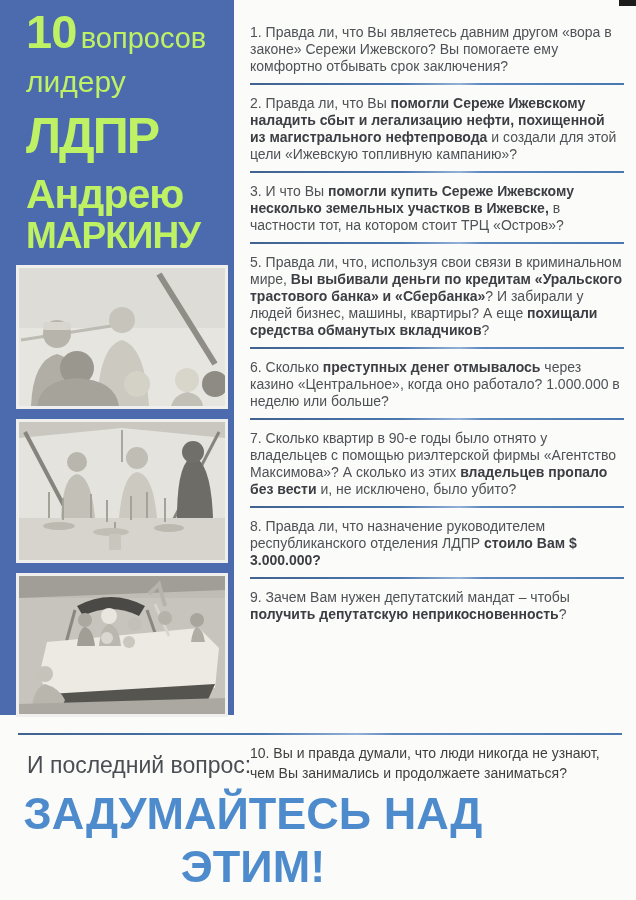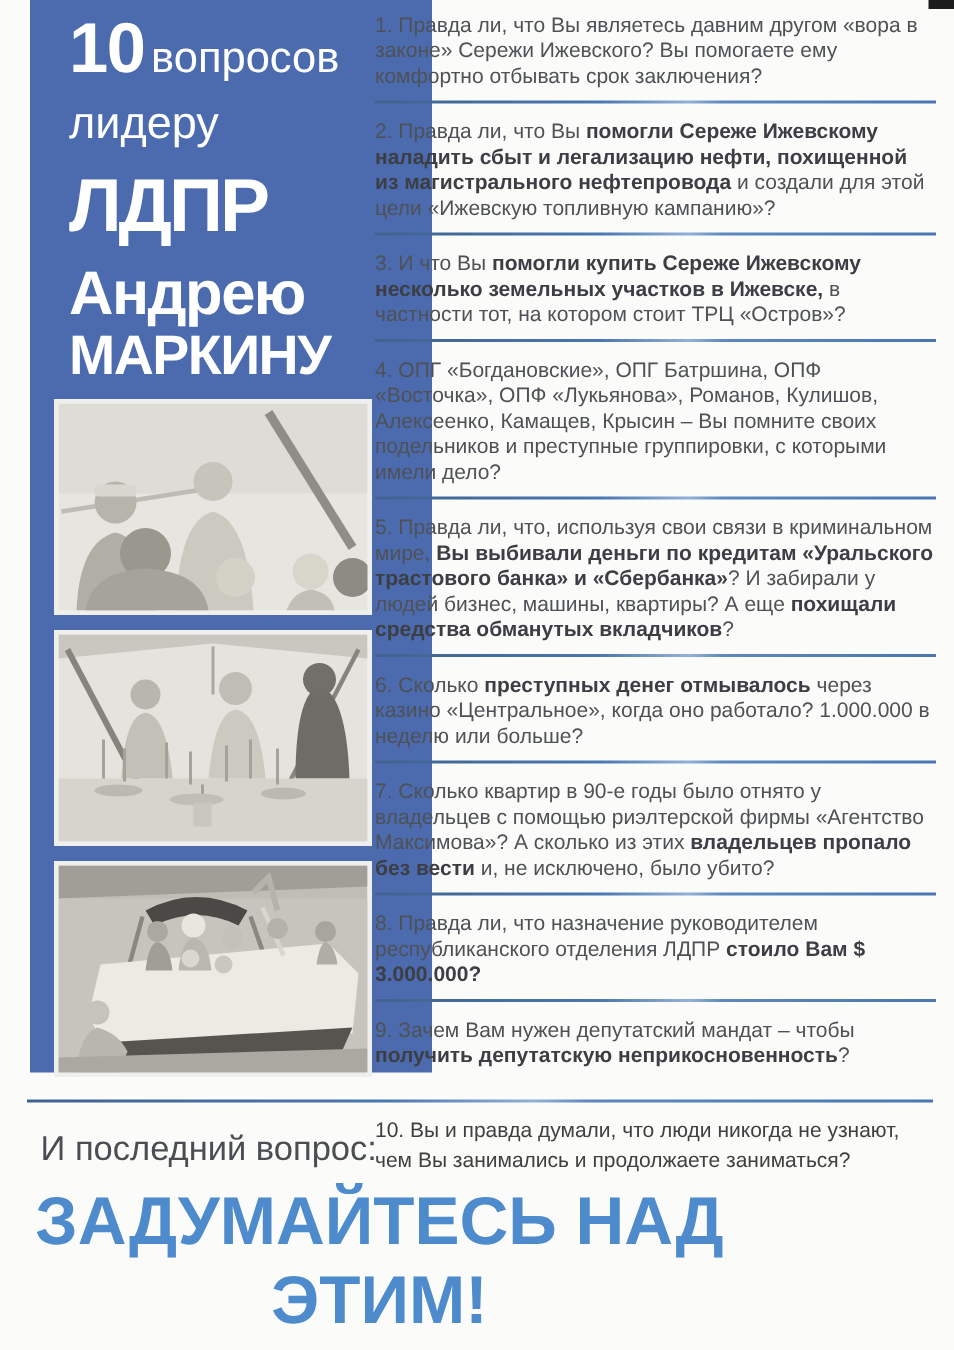--- a/index.html
+++ b/index.html
@@ -6,26 +6,25 @@
   .page{
     position:relative;
     width:636px;height:900px;
     background:#fbfbf9;
     font-family:"Liberation Sans",sans-serif;
     overflow:hidden;
   }
   
   .sidebar{
     position:absolute;left:0;top:0;
-    width:268px;height:715px;
+    width:234px;height:715px;
     background:#4c6bae;
     box-sizing:border-box;
     padding-top:12px;
-    color:#ffffff;
-    margin-left:20px;
+    color:#bef264;
   }
   .title{padding-left:26px;}
   .t1{line-height:40px;white-space:nowrap;}
   .t1 .num{font-size:47px;font-weight:bold;letter-spacing:-1px;}
   .t1 .word{font-size:29px;font-weight:normal;}
   .t2{font-size:30px;line-height:33px;font-weight:normal;margin-top:2px;}
   .t3{font-size:50px;line-height:68px;font-weight:bold;letter-spacing:-2px;margin-top:4px;}
   .t4{font-size:41px;line-height:43px;font-weight:bold;margin-top:3px;letter-spacing:-1px;}
   .t5{font-size:37px;line-height:40px;font-weight:bold;letter-spacing:-1px;}
   .photos{margin:9px 0 0 16px;}
@@ -43,21 +42,21 @@
   }
   .question{
     font-size:14px;
     line-height:17px;
     color:#4e5156;
     padding:10px 0 8px 0;
     border-bottom:2px solid transparent;
     border-image:linear-gradient(90deg,#41628f 0%,#4a77b0 40%,#93b1d6 56%,#5d88bf 62%,#4a77b0 100%) 1;
   }
   .question span.b{font-weight:bold;color:#3c3e44;margin-top:20px;}
-  .question:first-child{padding-top:8px;}
+  .question:first-child{padding-top:24px;}
   
   .footer-rule{
     position:absolute;left:18px;top:733px;
     width:604px;height:2px;
     background:linear-gradient(90deg,#41628f 0%,#4a77b0 40%,#93b1d6 56%,#5d88bf 62%,#4a77b0 100%);
   }
   .final-label{
     position:absolute;left:27px;top:752px;
     font-size:23px;color:#4a4d52;
   }
@@ -175,21 +174,20 @@
         </svg>
       </div>
 
     </div>
   </div>
 
   <div class="content">
     <div class="question"><span>1. Правда ли, что Вы являетесь давним другом «вора в законе» Сережи Ижевского? Вы помогаете ему комфортно отбывать срок заключения?</span></div>
     <div class="question"><span>2. Правда ли, что Вы </span><span class="b">помогли Сереже Ижевскому наладить сбыт и легализацию нефти, похищенной из магистрального нефтепровода</span><span> и создали для этой цели «Ижевскую топливную кампанию»?</span></div>
     <div class="question"><span>3. И что Вы </span><span class="b">помогли купить Сереже Ижевскому несколько земельных участков в Ижевске,</span><span> в частности тот, на котором стоит ТРЦ «Остров»?</span></div>
-    <div class="question"><span>4. ОПГ «Богдановские», ОПГ Батршина, ОПФ «Восточка», ОПФ «Лукьянова», Романов, Кулишов, Алексеенко, Камащев, Крысин – Вы помните своих подельников и преступные группировки, с которыми имели дело?</span></div>
     <div class="question"><span>5. Правда ли, что, используя свои связи в криминальном мире, </span><span class="b">Вы выбивали деньги по кредитам «Уральского трастового банка» и «Сбербанка»</span><span>? И забирали у людей бизнес, машины, квартиры? А еще </span><span class="b">похищали средства обманутых вкладчиков</span><span>?</span></div>
     <div class="question"><span>6. Сколько </span><span class="b">преступных денег отмывалось</span><span> через казино «Центральное», когда оно работало? 1.000.000 в неделю или больше?</span></div>
     <div class="question"><span>7. Сколько квартир в 90-е годы было отнято у владельцев с помощью риэлтерской фирмы «Агентство Максимова»? А сколько из этих </span><span class="b">владельцев пропало без вести</span><span> и, не исключено, было убито?</span></div>
     <div class="question"><span>8. Правда ли, что назначение руководителем республиканского отделения ЛДПР </span><span class="b">стоило Вам $ 3.000.000?</span></div>
     <div class="question" style="border-image:none;border-bottom:none;"><span>9. Зачем Вам нужен депутатский мандат – чтобы </span><span class="b">получить депутатскую неприкосновенность</span><span>?</span></div>
   </div>
 
   <div class="footer-rule"></div>
   <div class="final-label">И последний вопрос:</div>
   <div class="q10"><span>10. Вы и правда думали, что люди никогда не узнают, чем Вы занимались и продолжаете заниматься?</span></div>

